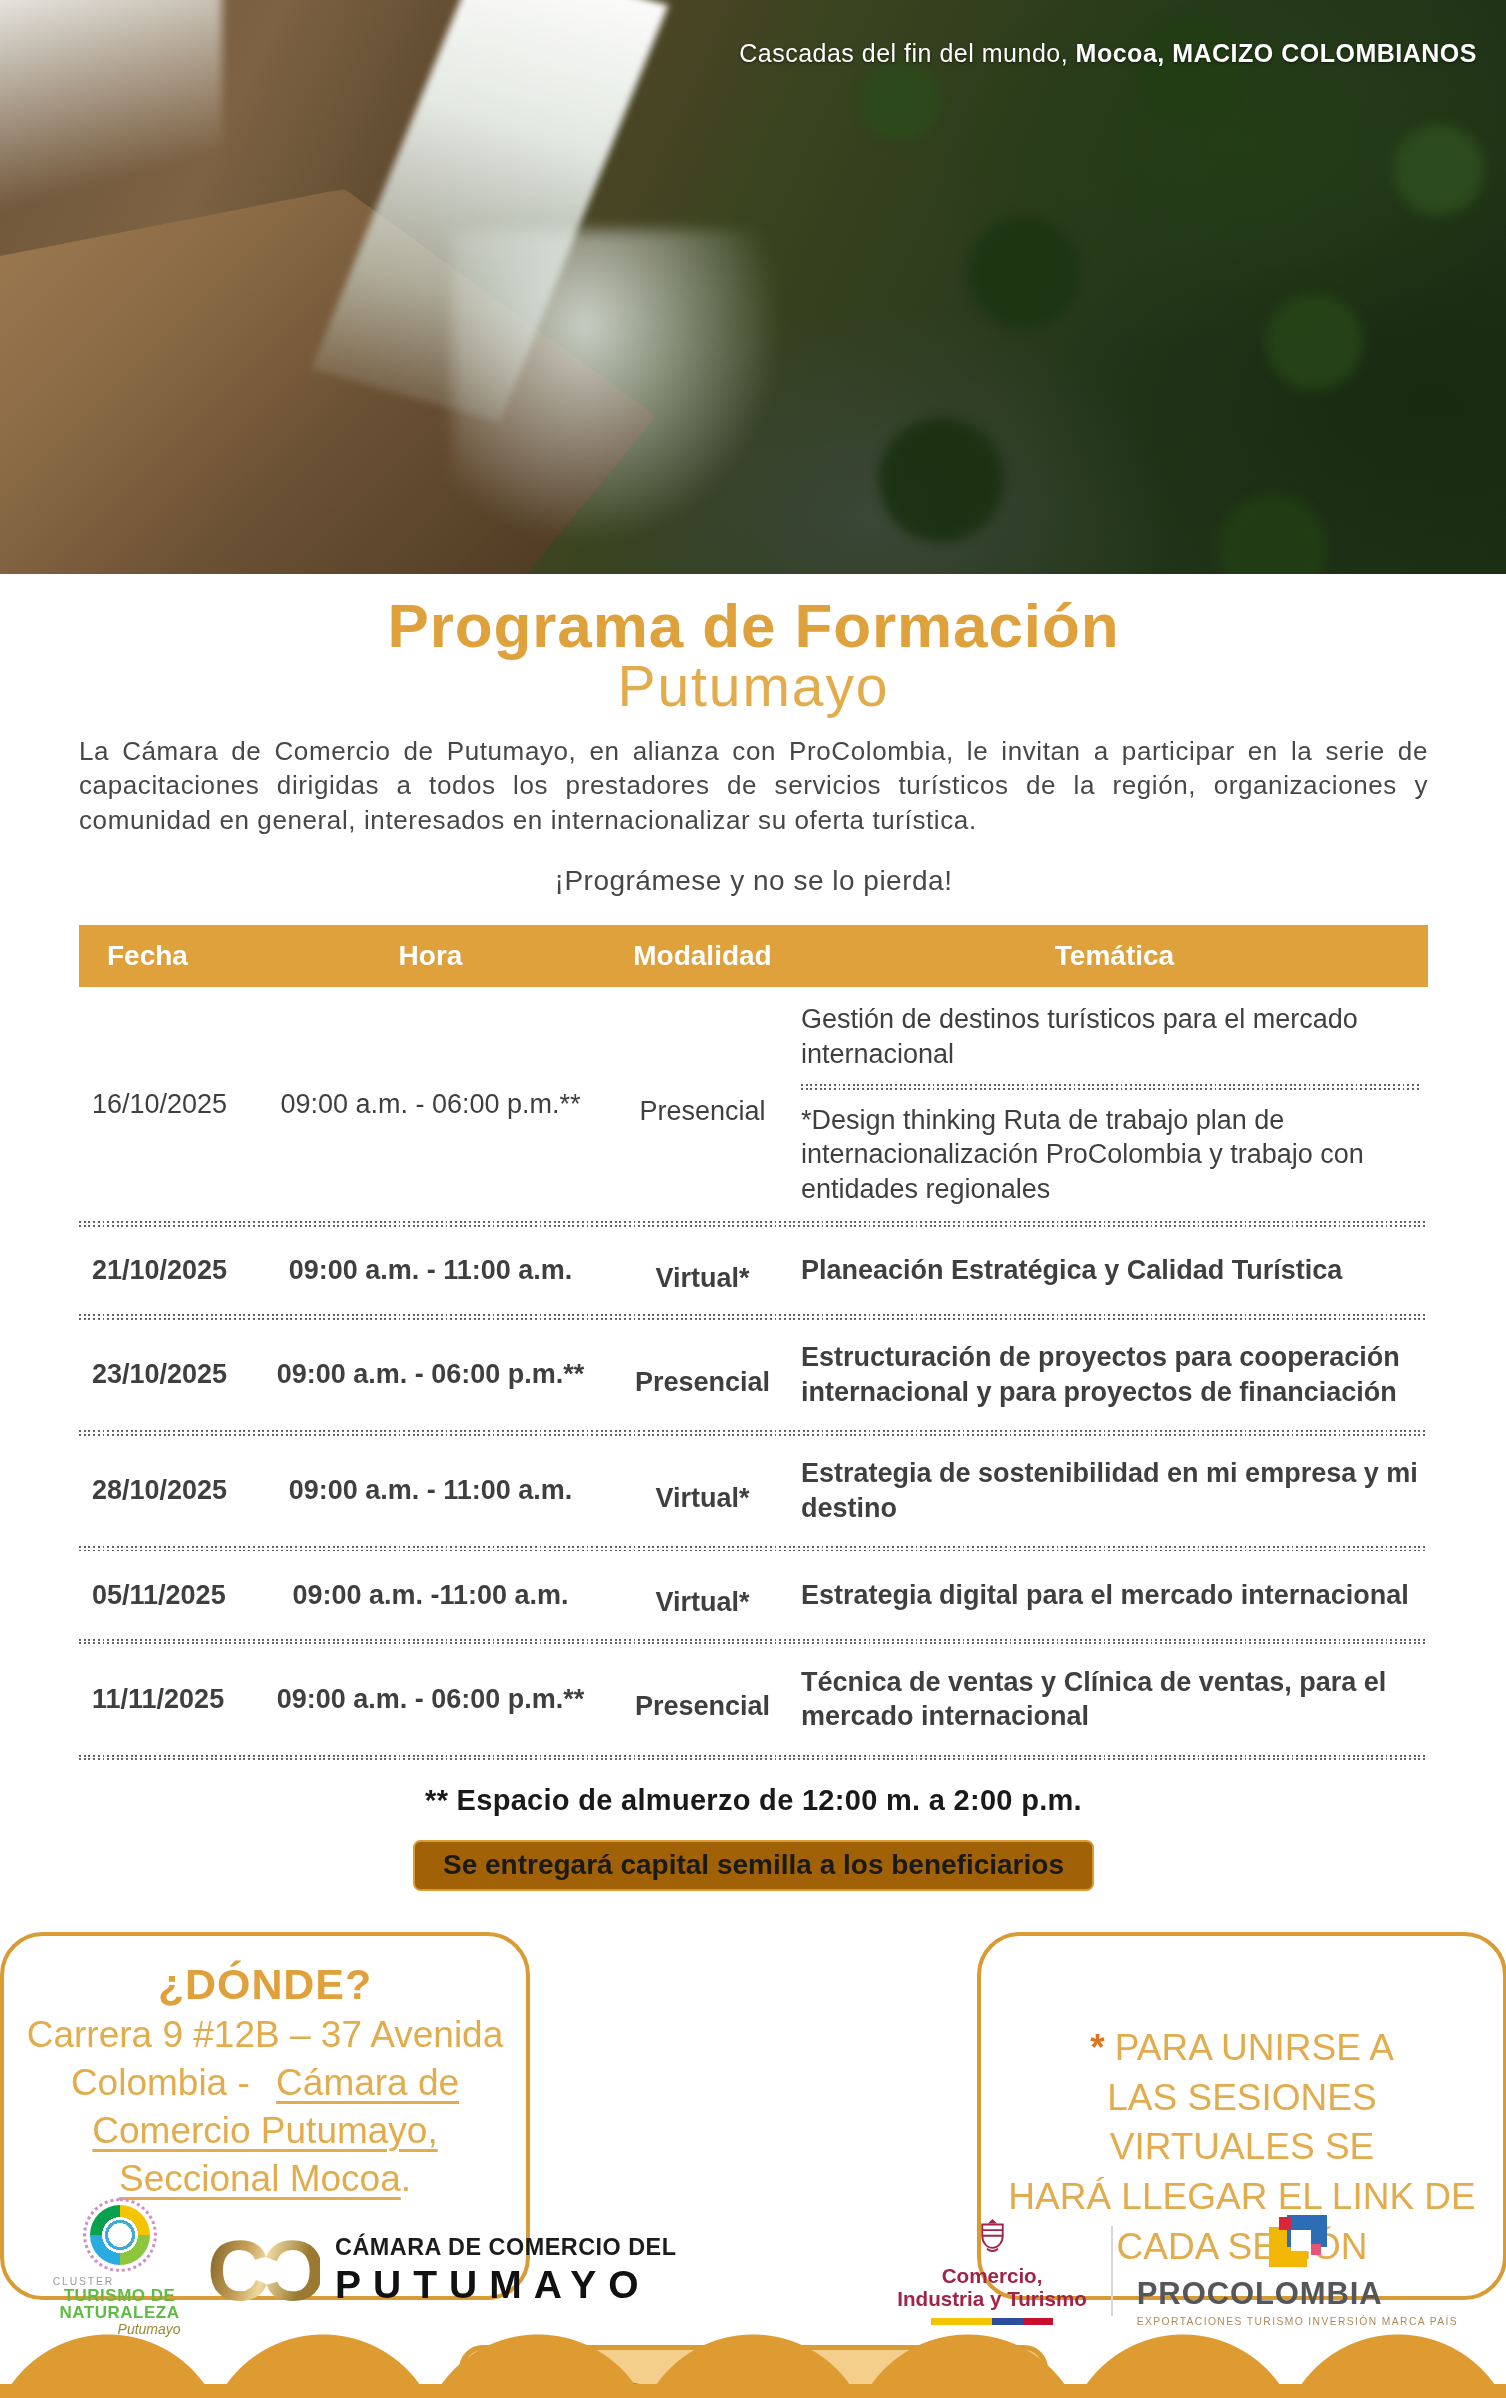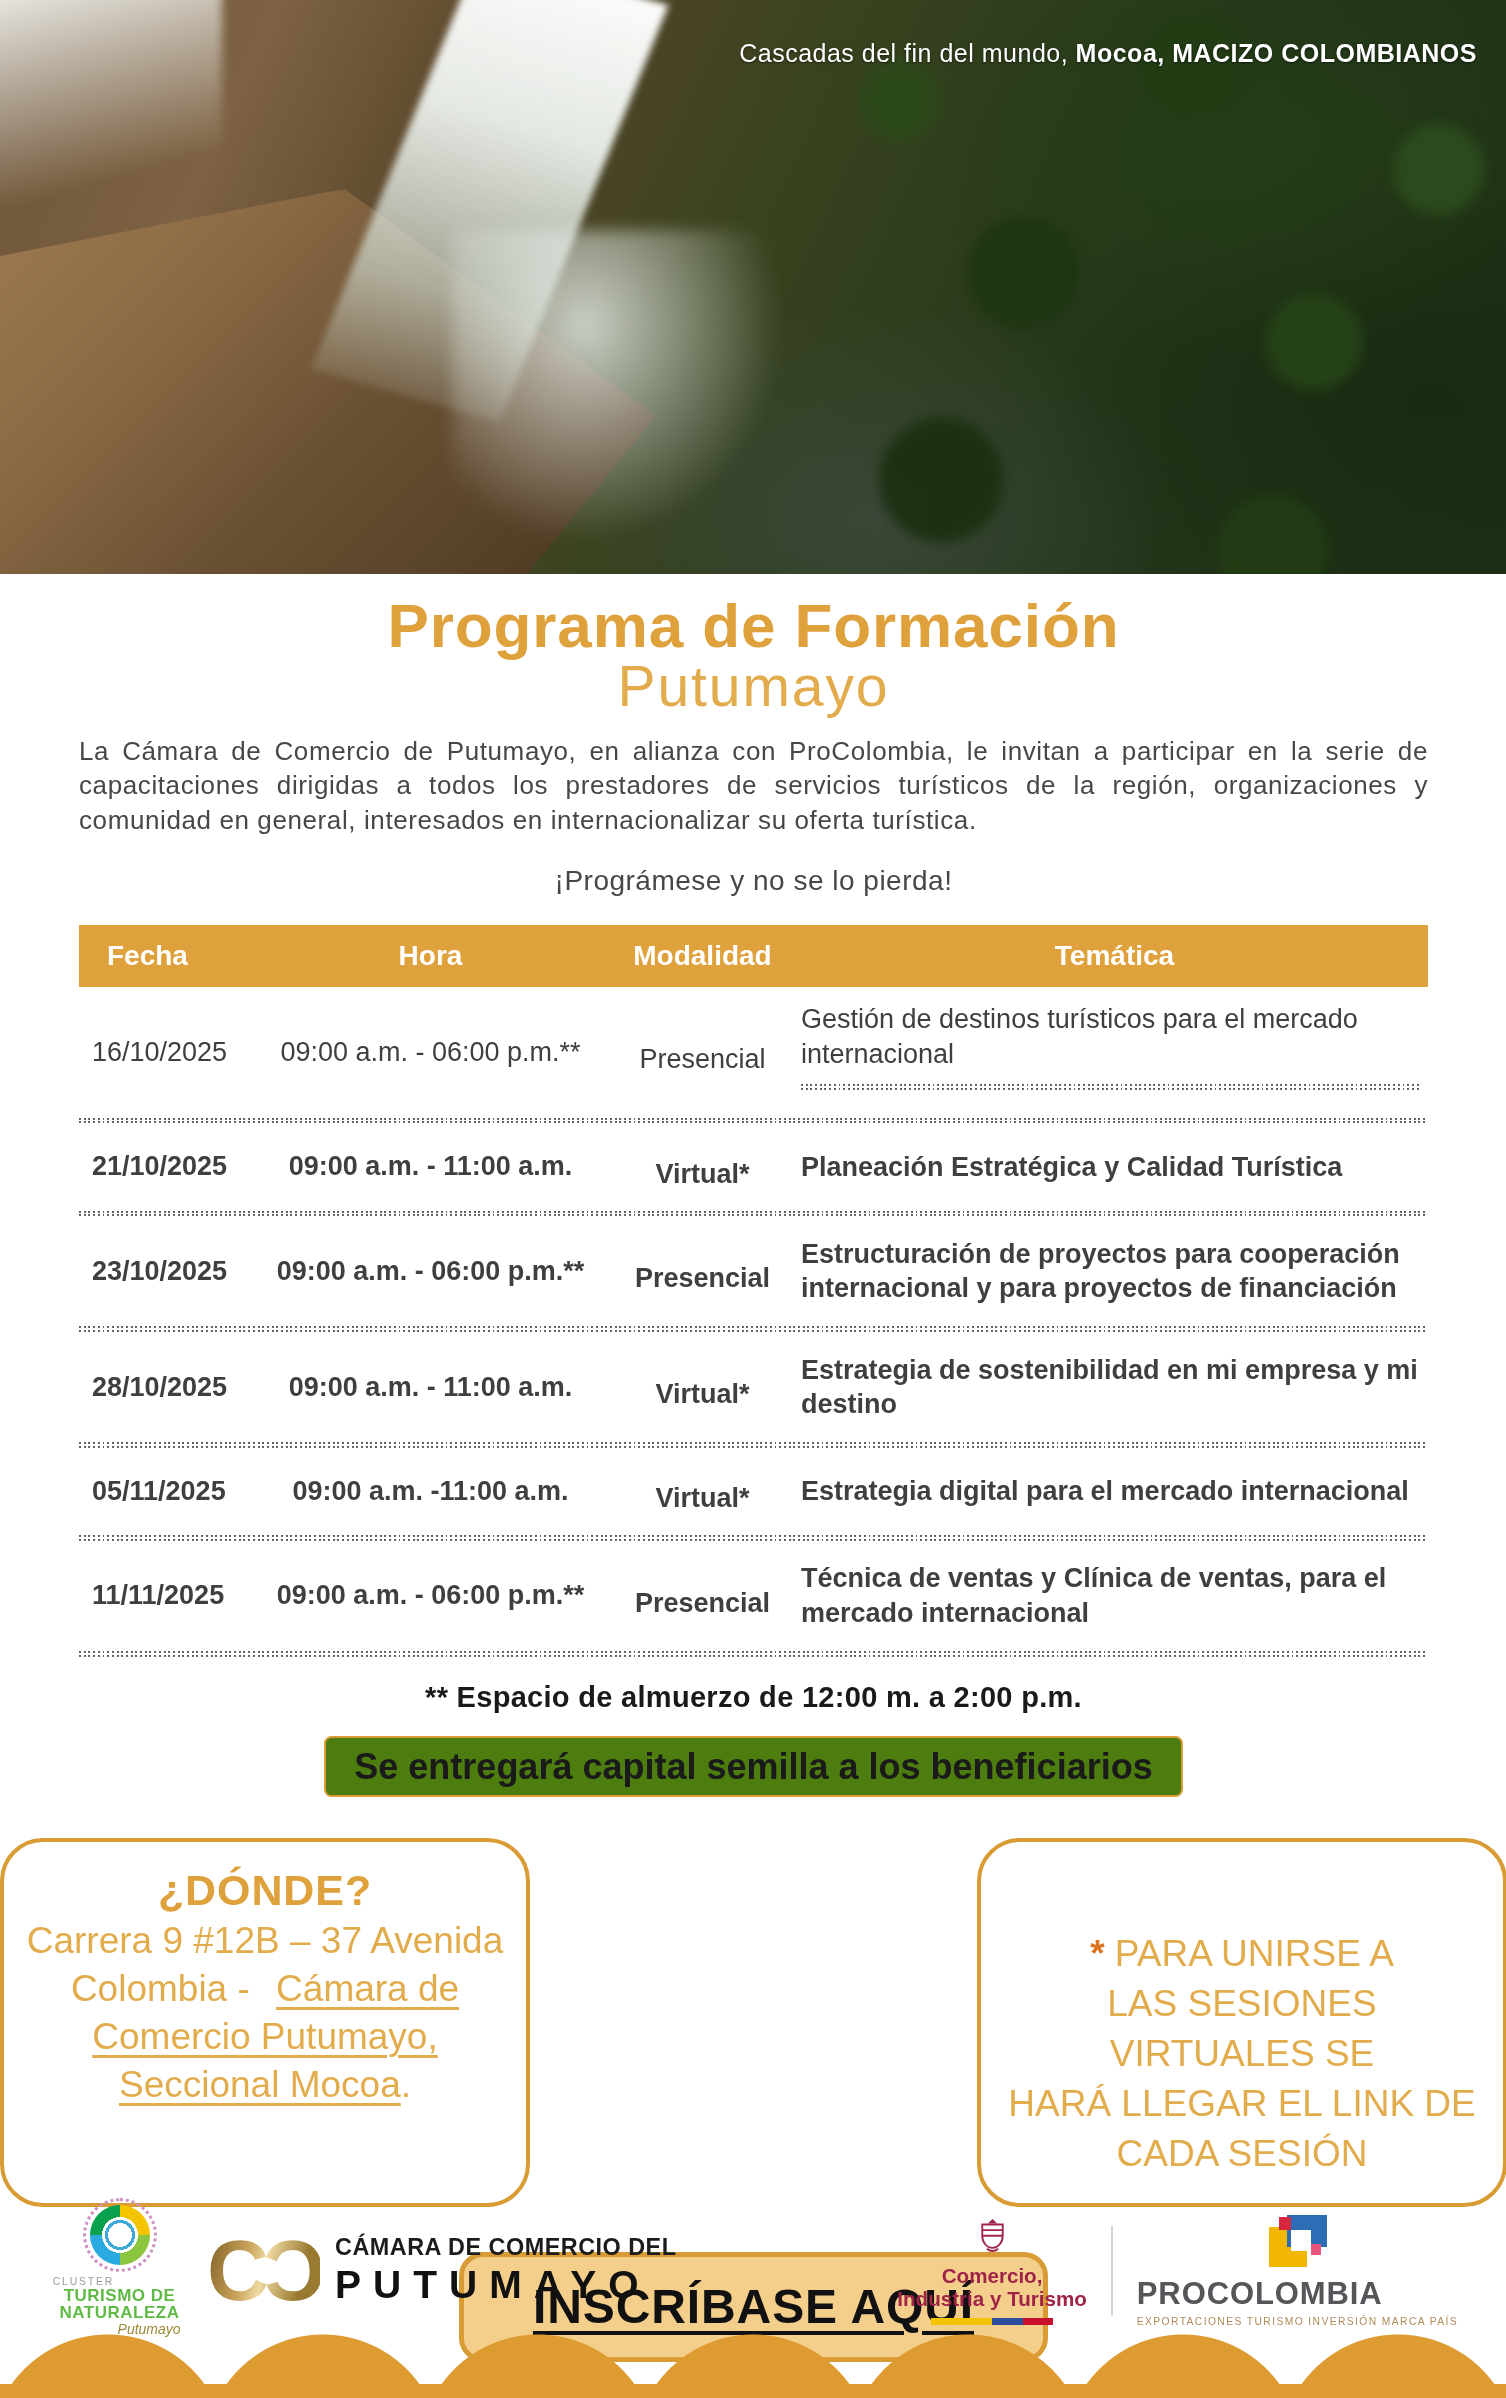--- a/index.html
+++ b/index.html
@@ -62,22 +62,22 @@
   .pad1 { padding:15px 0; } .pad2 { padding:20.6px 0;font-weight:bold; }
   .dots { height:5.6px; width:100%;
     background-image:repeating-linear-gradient(90deg,#5a5a5a 0 1.9px,transparent 1.9px 4.7px),
                      repeating-linear-gradient(90deg,#5a5a5a 0 1.9px,transparent 1.9px 4.7px);
     background-size:100% 1.9px,100% 1.9px; background-position:0 0,0 100%; background-repeat:no-repeat,no-repeat; }
   .dots-inner { margin:13px 0; }
 
   
   .lunch { text-align:center; font-size:29px; font-weight:700; color:#1a1a1a; margin-top:24px; letter-spacing:0.3px; }
   .capital-wrap { text-align:center; margin-top:22.5px; }
-  .capital-box { display:inline-block; background:#4d7c0f; border:2.8px solid #D99C35; border-radius:7.5px;
-    padding:7.5px 28px; font-size:36px; font-weight:700; color:#1a1a1a; }
+  .capital-box { display:inline-block; background:#a16207; border:2.8px solid #D99C35; border-radius:7.5px;
+    padding:7.5px 28px; font-size:28px; font-weight:700; color:#1a1a1a; }
 
   
   .boxes { display:flex; justify-content:space-between; margin-top:41px; }
   .rbox { width:530px; border:4.7px solid #D99C35; border-radius:43px; padding:24px 20.6px; text-align:center; }
   .where-title { font-size:43px; font-weight:700; color:#DFA13C; letter-spacing:0.9px; }
   .where-text { font-size:37px; color:#E2AC4C; line-height:1.3; margin-top:1.9px; }
   .where-link { text-decoration:underline; text-underline-offset:5.6px; text-decoration-thickness:2.8px; color:#E2AC4C;margin-left:16px; }
   .virtual-text { font-size:37px; color:#E2AC4C; line-height:1.35; white-space:pre-line; padding-top:13px; }
   .virtual-ast { font-weight:700; color:#E0731D; }
 
@@ -162,20 +162,21 @@
       <div class="h-tem">Temática</div>
     </div>
 
     <div class="trow tgrid pad1">
       <div class="c-fecha">16/10/2025</div>
       <div class="c-hora">09:00 a.m. - 06:00 p.m.**</div>
       <div class="c-mod">Presencial</div>
       <div class="c-tem">
         <div>Gestión de destinos turísticos para el mercado internacional</div>
         <div class="dots dots-inner"></div>
+        <div>*Design thinking Ruta de trabajo plan de internacionalización ProColombia y trabajo con entidades regionales</div>
       </div>
     </div>
     <div class="dots"></div>
 
     <div class="trow tgrid pad2">
       <div class="c-fecha">21/10/2025</div>
       <div class="c-hora">09:00 a.m. - 11:00 a.m.</div>
       <div class="c-mod">Virtual*</div>
       <div class="c-tem">Planeación Estratégica y Calidad Turística</div>
     </div>

